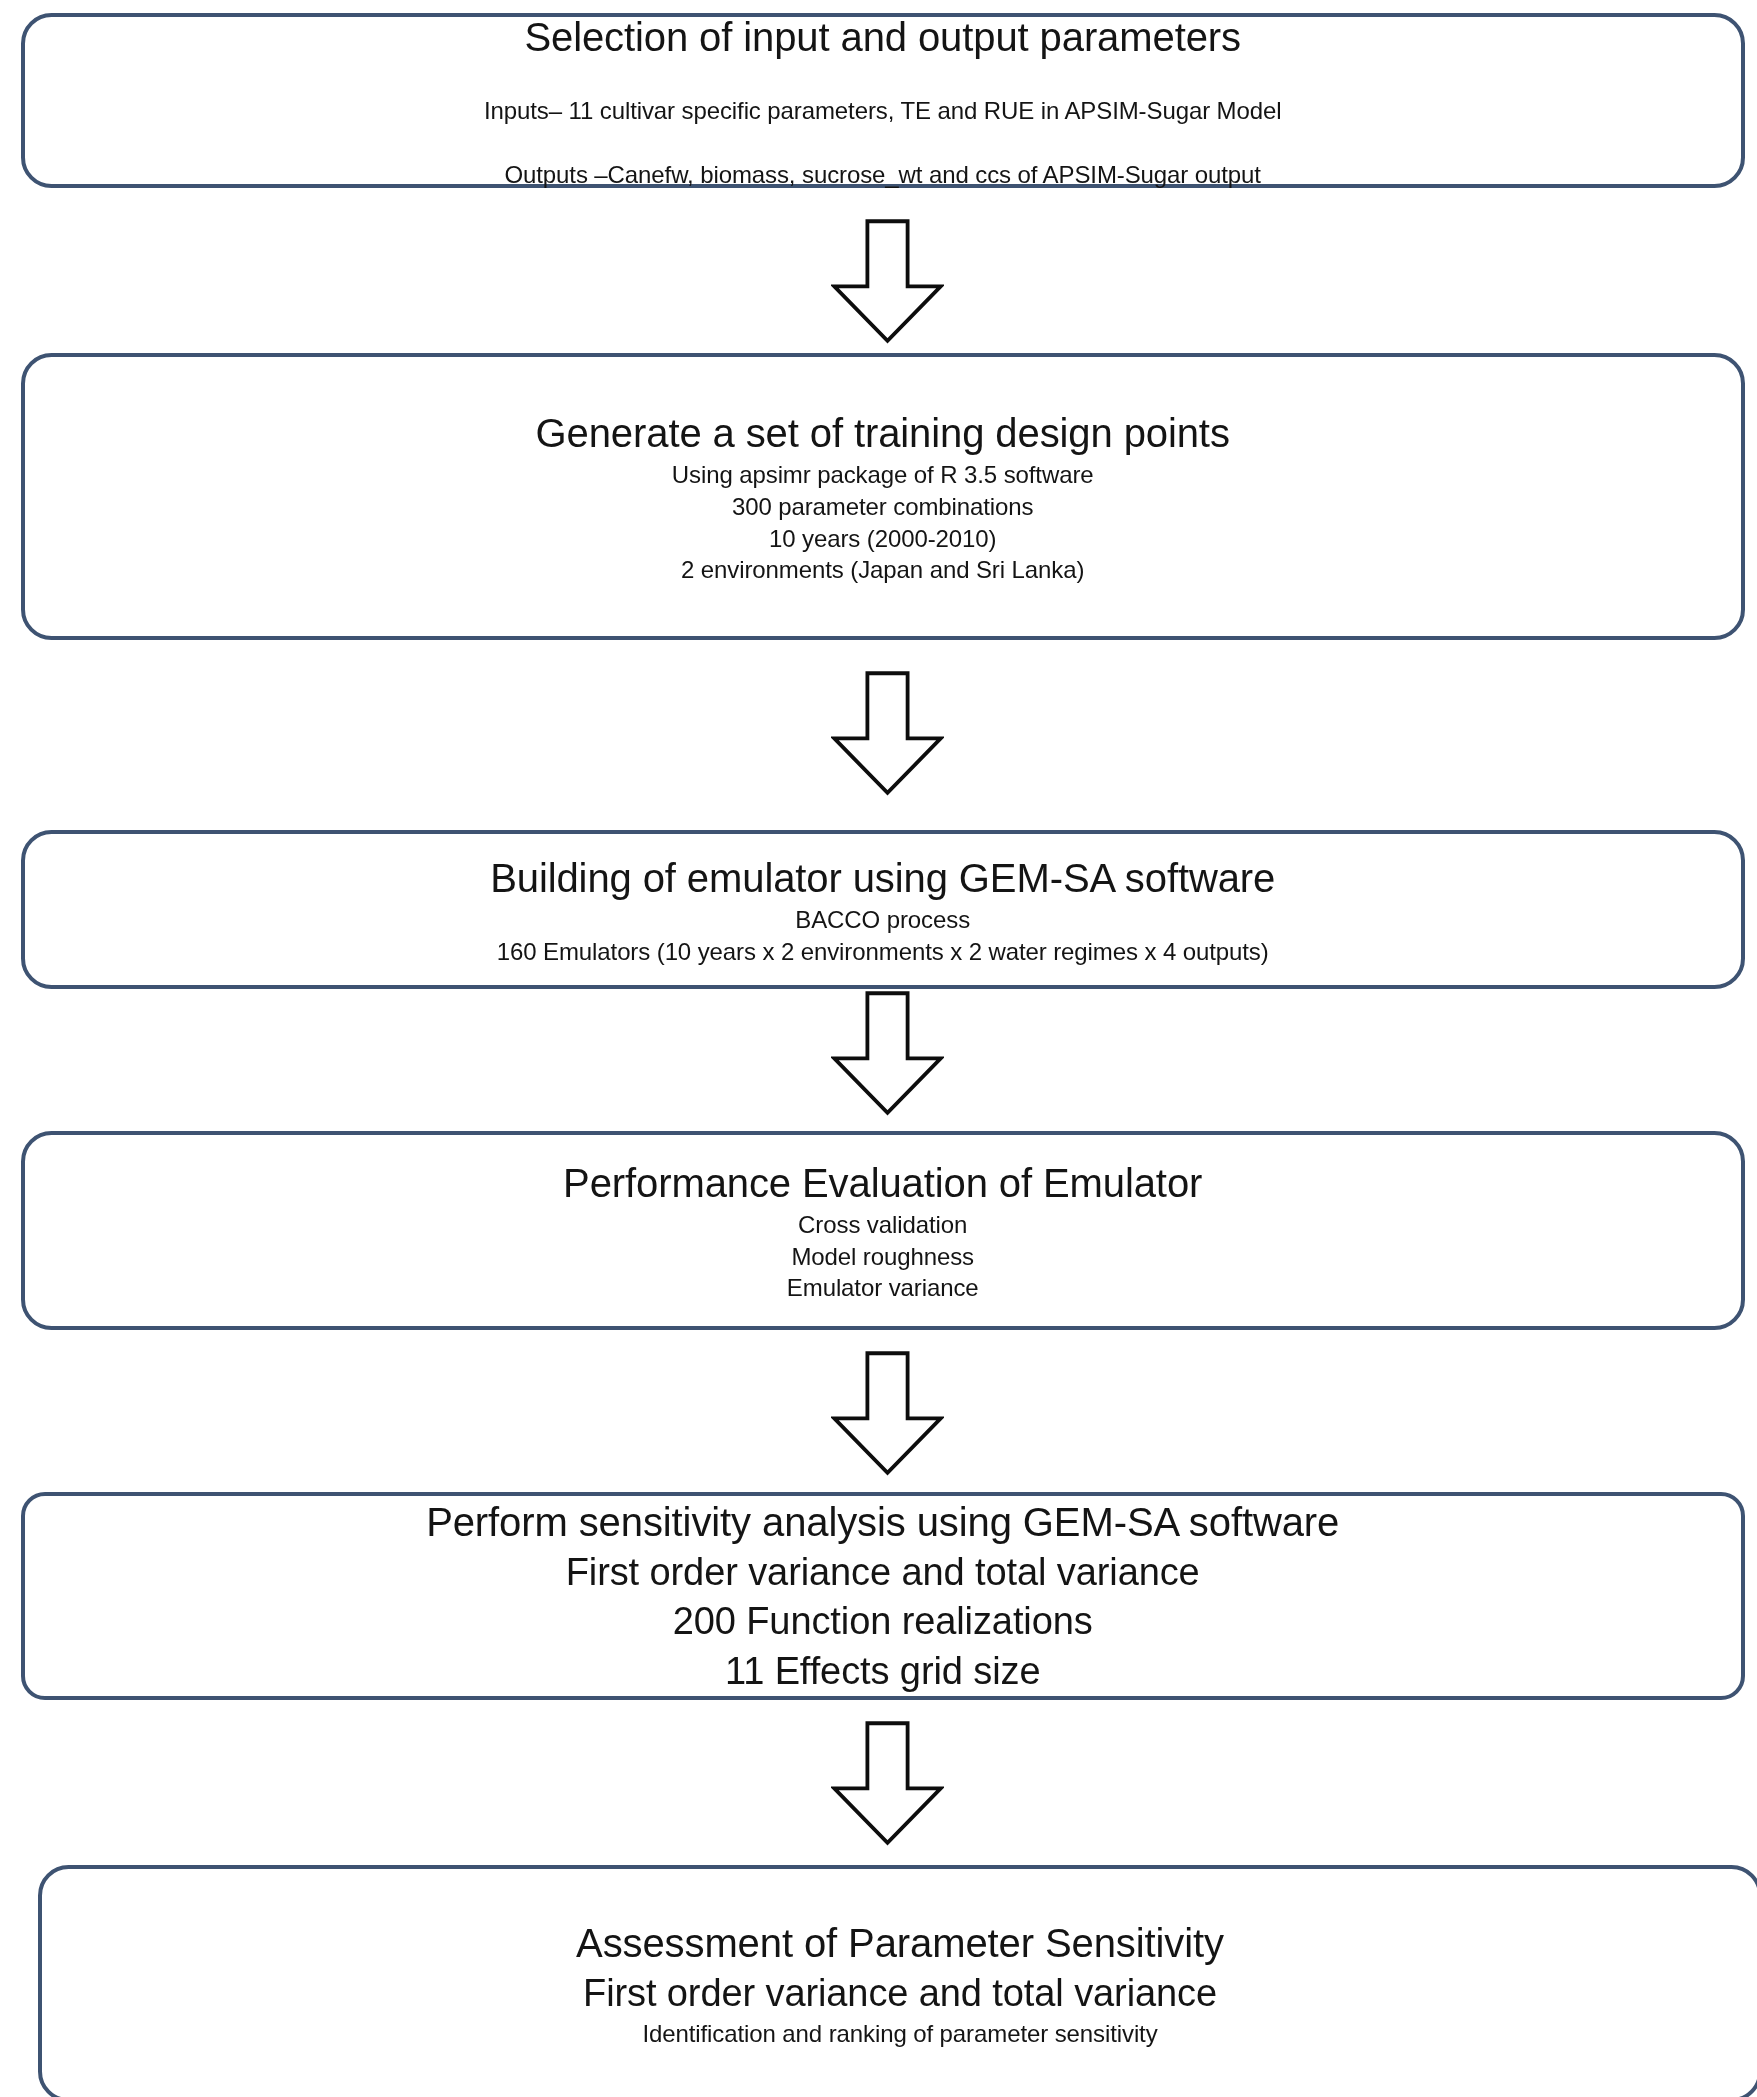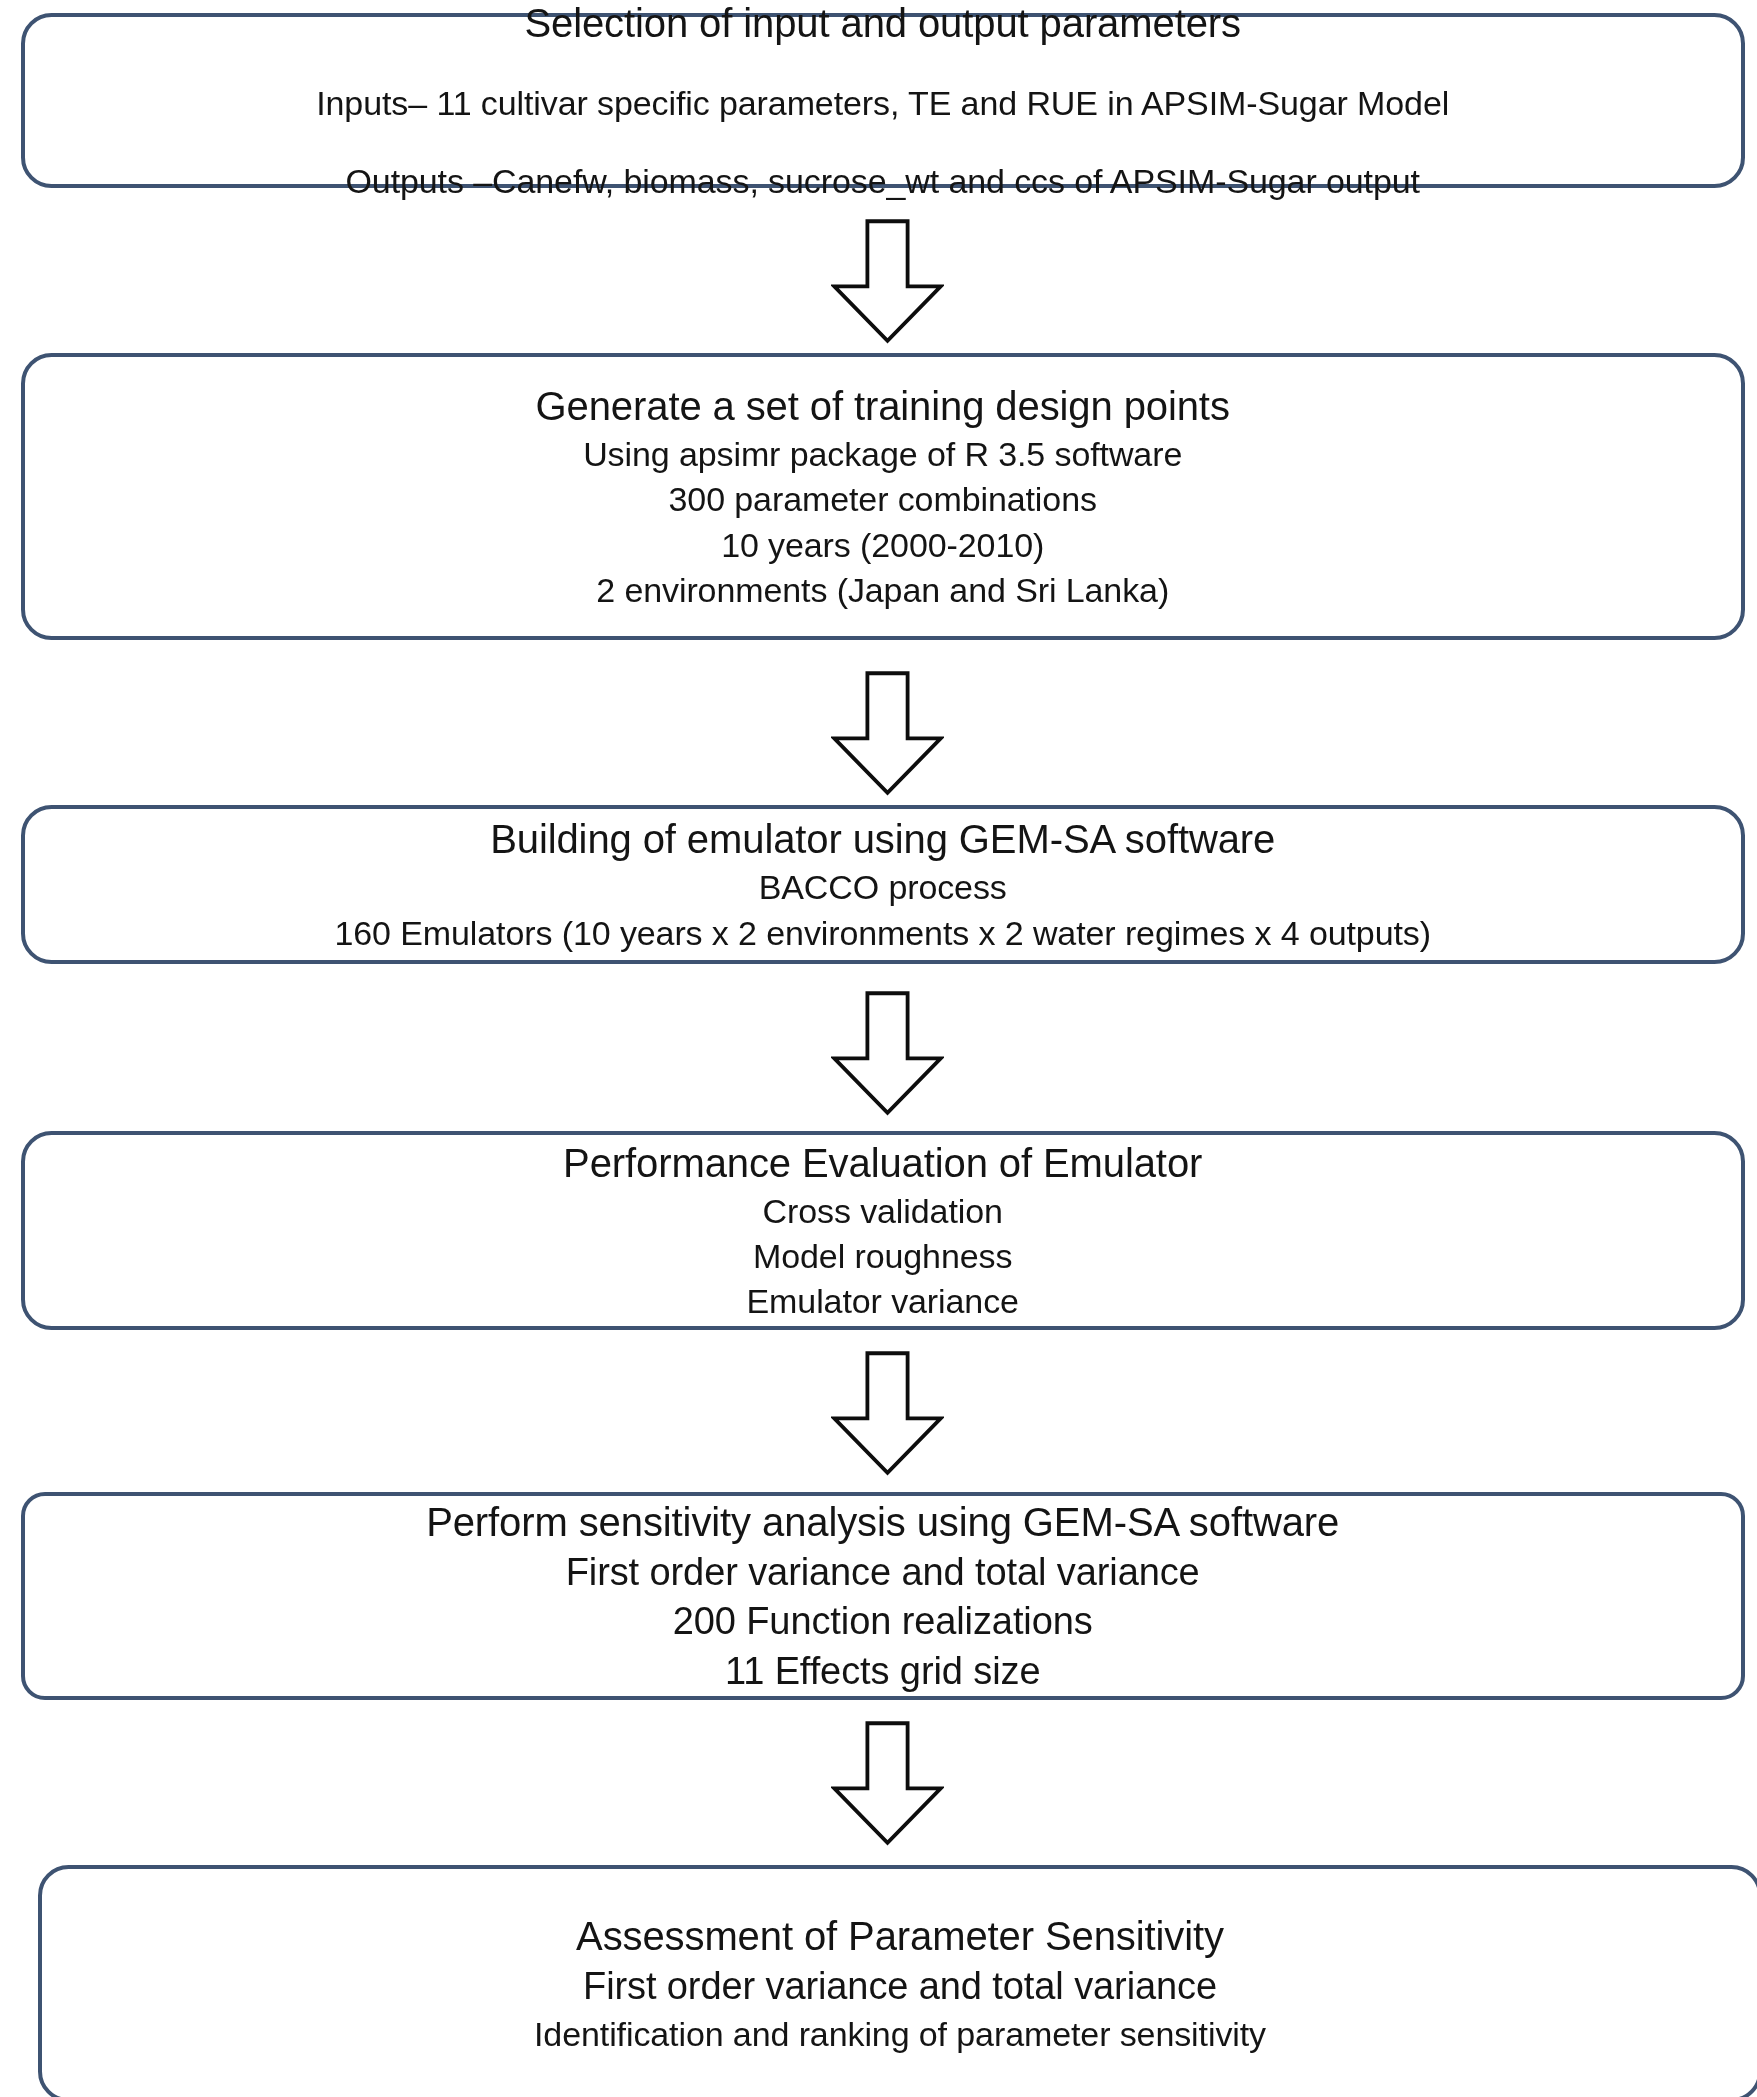--- a/index.html
+++ b/index.html
@@ -51,21 +51,21 @@
 
   
   .sub-major-line {
     font-size: 38px;
     line-height: 1.30;
     font-weight: 400;
   }
 
   
   .detail-line {
-    font-size: 34px;
+    font-size: 24px;
     line-height: 1.33;
     font-weight: 400;
   }
 
   
   .arrow {
     position: absolute;
   }
   .arrow svg { display: block; width: 100%; height: 100%; }
   .arrow svg polygon {
@@ -99,21 +99,21 @@
     <span class="line detail-line">10 years (2000-2010)</span>
     <span class="line detail-line">2 environments (Japan and Sri Lanka)</span>
   </div>
 
   <div class="arrow" style="left:831px; top:670px; width:113px; height:126px;">
     <svg viewBox="0 0 208 232" preserveAspectRatio="none">
       <polygon points="67,6 141,6 141,126 202,126 104,226 6,126 67,126"></polygon>
     </svg>
   </div>
 
-  <div class="node" style="left:20.7px; top:805px; width:1724px; height:159px;">
+  <div class="node" style="left:20.7px; top:830px; width:1724px; height:159px;">
     <span class="line title-line">Building of emulator using GEM-SA software</span>
     <span class="line detail-line">BACCO process</span>
     <span class="line detail-line">160  Emulators  (10 years x 2 environments x 2 water regimes x 4 outputs)</span>
   </div>
 
   <div class="arrow" style="left:831px; top:990px; width:113px; height:126px;">
     <svg viewBox="0 0 208 232" preserveAspectRatio="none">
       <polygon points="67,6 141,6 141,126 202,126 104,226 6,126 67,126"></polygon>
     </svg>
   </div>

